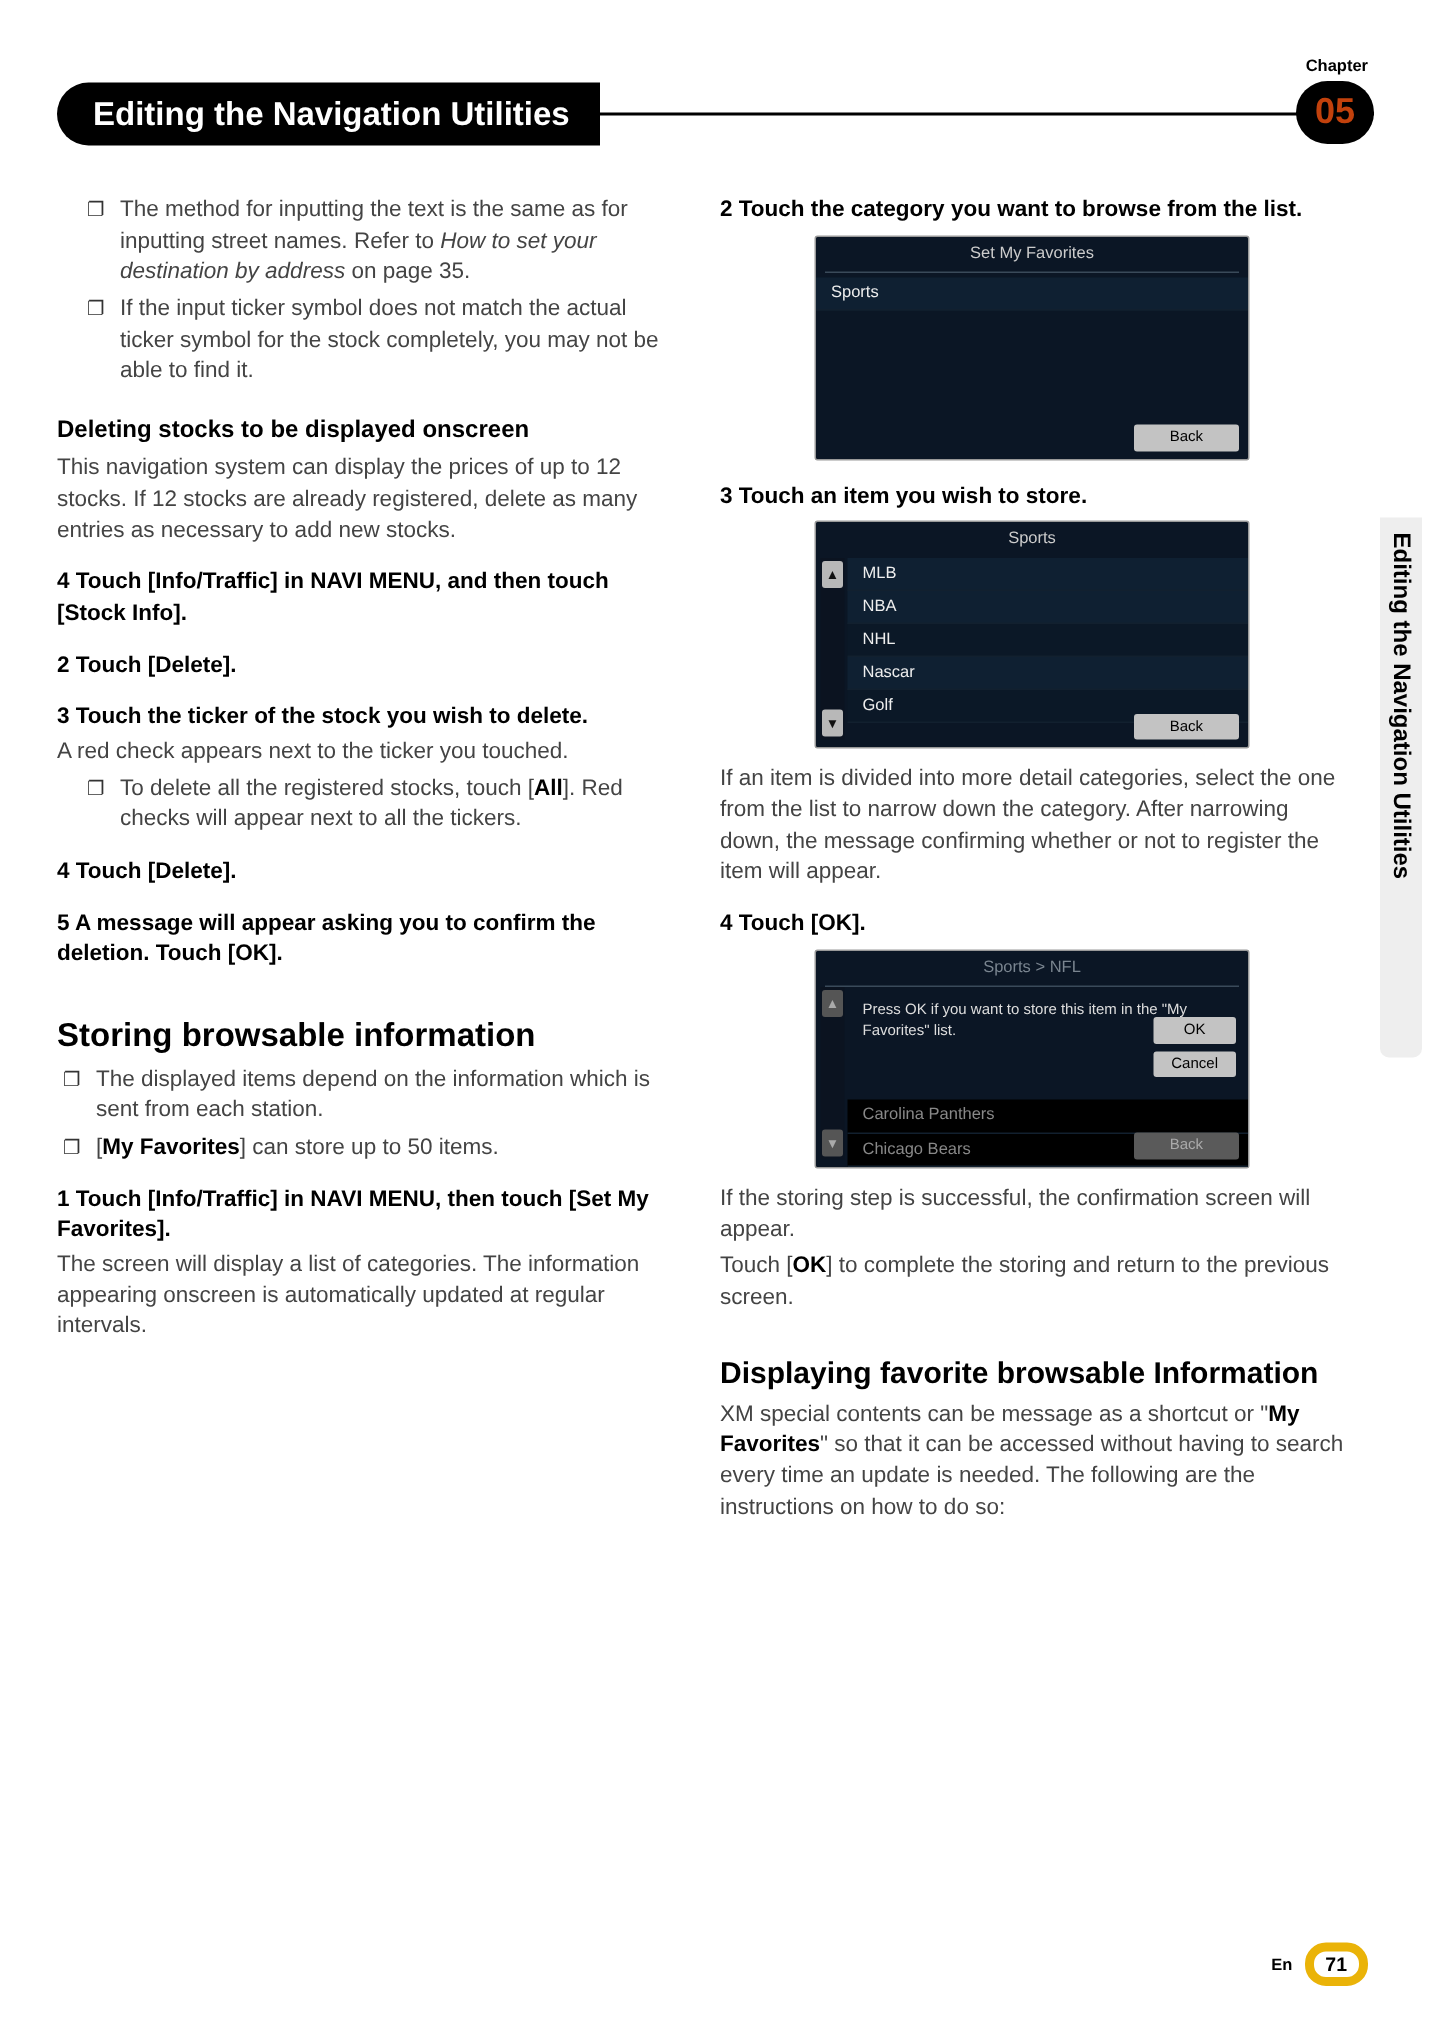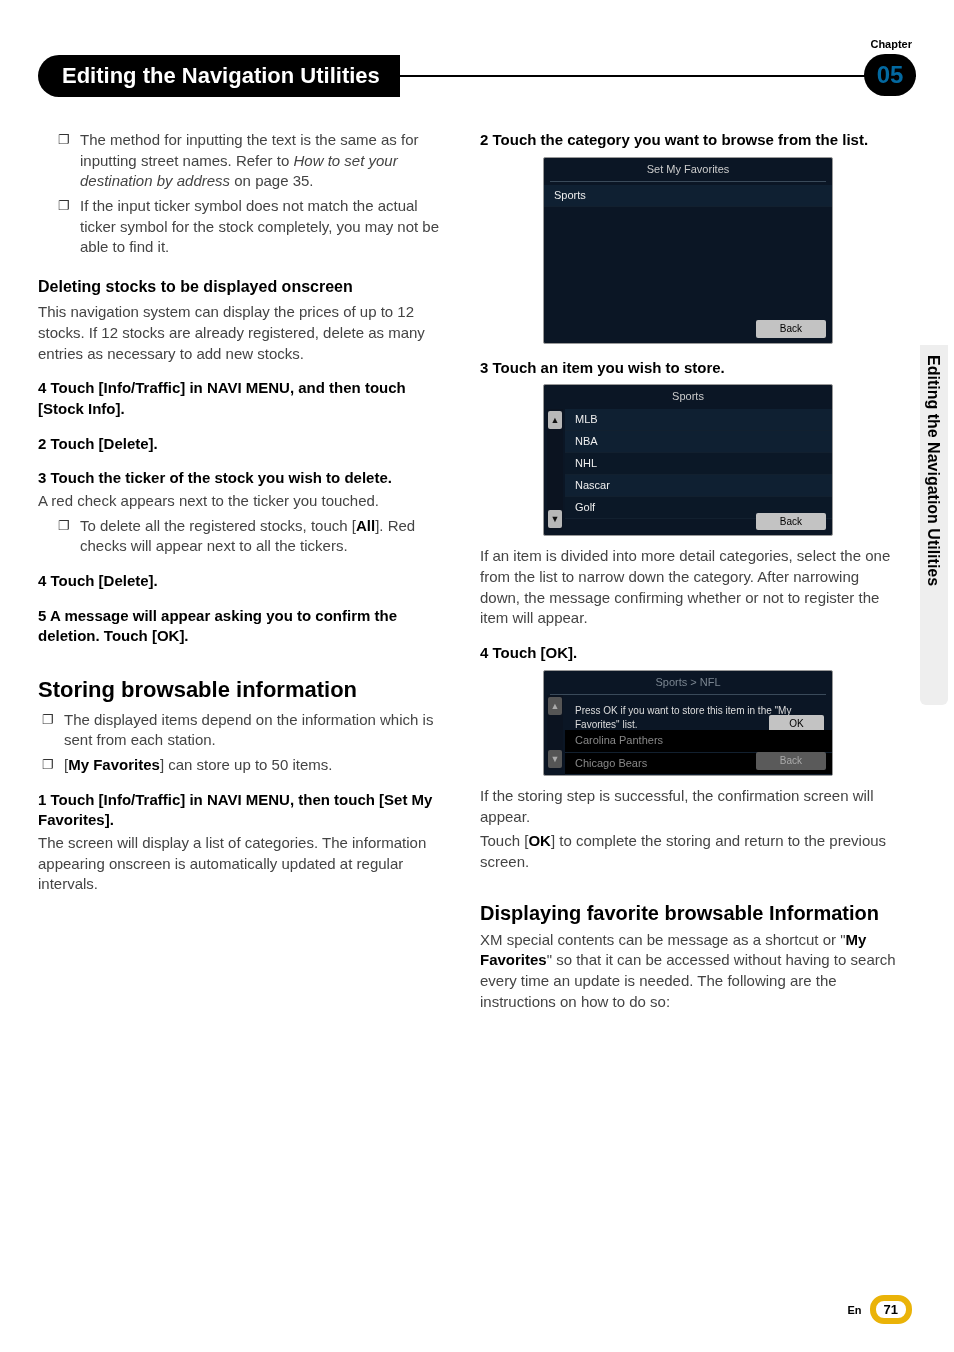--- a/index.html
+++ b/index.html
@@ -46,21 +46,21 @@
     height: 0;
     margin-left: -2px;
   }
   .chapter-badge {
     position: absolute;
     top: 54px;
     right: 38px;
     width: 52px;
     height: 42px;
     background: #000;
-    color: #0369a1;
+    color: #c2410c;
     font-weight: bold;
     font-size: 24px;
     border-radius: 22px;
     display: flex;
     align-items: center;
     justify-content: center;
   }
 
   
   .side-tab {
@@ -293,21 +293,21 @@
         <span>[</span><span class="bold-inline">My Favorites</span><span>] can store up to 50 items.</span>
       </div>
     </div>
     <div class="step">1    Touch [Info/Traffic] in NAVI MENU, then touch [Set My Favorites].</div>
     <div class="body-p">The screen will display a list of categories. The information appearing onscreen is automatically updated at regular intervals.</div>
   </div>
 
   <div class="col">
     <div class="step" style="margin-top:0;">2    Touch the category you want to browse from the list.</div>
 
-    <div class="shot" style="height:187px;">
+    <div class="shot" style="height:150px;">
       <div class="shot-title">Set My Favorites</div>
       <div class="shot-hr"></div>
       <div class="shot-row">Sports</div>
       <div class="shot-back">Back</div>
     </div>
 
     <div class="step">3    Touch an item you wish to store.</div>
 
     <div class="shot shot-with-scroll" style="height:152px;">
       <div class="shot-title">Sports</div>
@@ -322,21 +322,21 @@
         <div class="shot-row">Nascar</div>
         <div class="shot-row alt">Golf</div>
       </div>
       <div class="shot-back">Back</div>
     </div>
 
     <div class="body-p">If an item is divided into more detail categories, select the one from the list to narrow down the category. After narrowing down, the message confirming whether or not to register the item will appear.</div>
 
     <div class="step">4    Touch [OK].</div>
 
-    <div class="shot shot-with-scroll" style="height:106px;">
+    <div class="shot shot-with-scroll" style="height:146px;">
       <div class="shot-title" style="color:#7a8590;">Sports &gt; NFL</div>
       <div class="shot-hr"></div>
       <div class="shot-scrollbar">
         <div class="shot-scroll-btn" style="background:#555;color:#aaa;">▲</div>
         <div class="shot-scroll-btn" style="background:#555;color:#aaa;">▼</div>
       </div>
       <div class="shot-msg" style="margin-left:21px;">Press OK if you want to store this item in the "My Favorites" list.</div>
       <div class="shot-btn-col">
         <div class="shot-btn-small">OK</div>
         <div class="shot-btn-small">Cancel</div>

